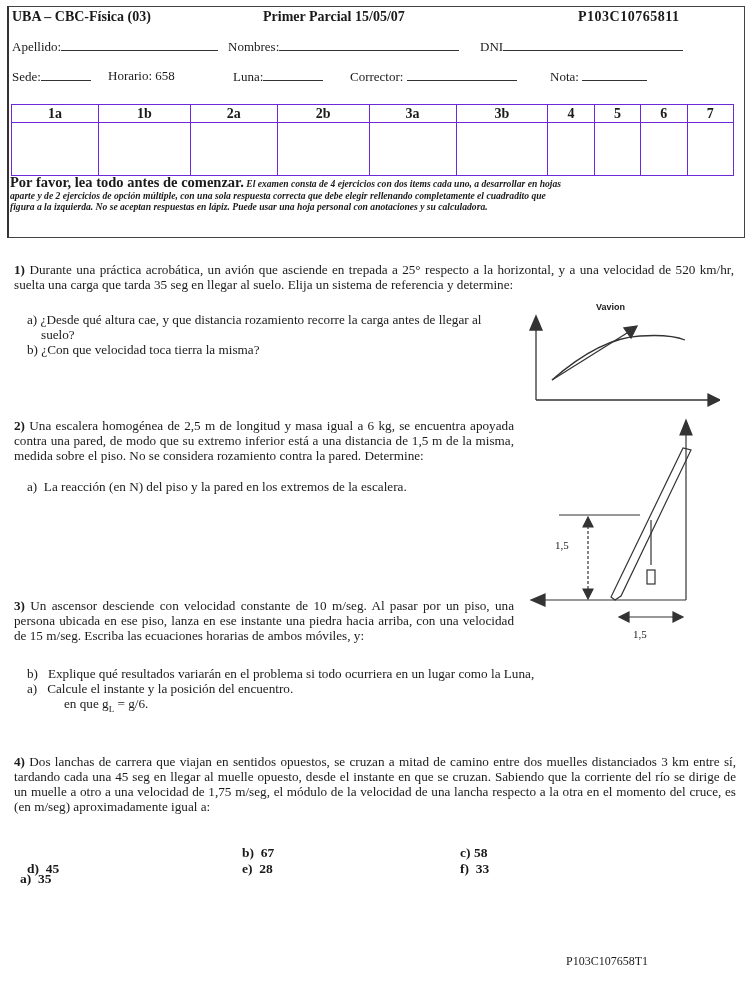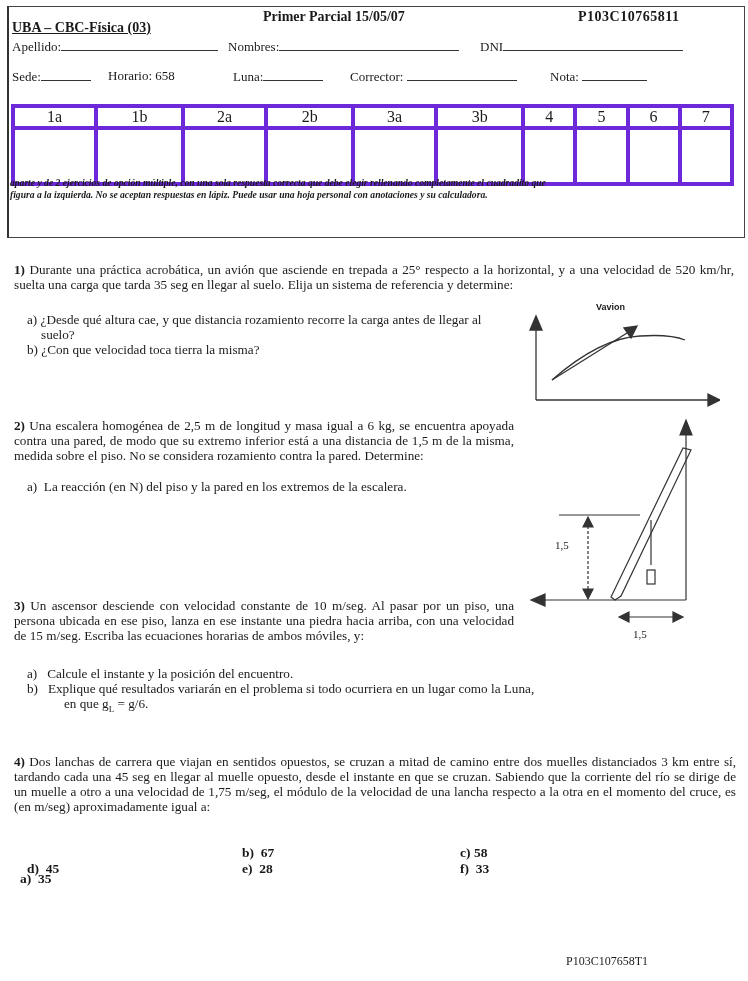--- a/index.html
+++ b/index.html
@@ -5,35 +5,35 @@
   html, body { margin:0; padding:0; background:#fff; }
   body { width:748px; height:981px; position:relative; overflow:hidden;
          font-family:"Liberation Serif", serif; color:#1a1a1a; }
   .abs { position:absolute; }
   
   #hdr { left:7px; top:6px; width:735px; height:230px; border:1px solid #444; border-left:2px solid #333; }
   .row1 { font-weight:bold; font-size:14px; }
   .f13 { font-size:13px; }
   .blank { display:inline-block; border-bottom:1px solid #333; height:12px; vertical-align:baseline; }
   table.grid { position:absolute; left:11px; top:104px; width:723px; border-collapse:collapse; }
-  table.grid td, table.grid th { border:4px solid #6d28d9; text-align:center; font-weight:normal; font-size:16px; padding:0; }
+  table.grid td, table.grid th { border:1px solid #6d28d9; text-align:center; font-weight:bold; font-size:14px; padding:0; }
   table.grid th { height:17px; }
   table.grid td { height:52px; }
   .instr { left:10px; top:177px; width:728px; font-size:9.6px; font-style:italic; font-weight:bold; line-height:11.5px; }
   .instr .lead { font-style:normal; font-size:14.5px; font-weight:bold; }
   .q { font-size:13.2px; line-height:15px; }
   .qn { font-weight:bold; }
   .opt { font-size:13.5px; font-weight:bold; }
   .code { font-size:12px; }
 </style>
 </head>
 <body>
 
 <div id="hdr" class="abs"></div>
-<div class="abs row1" style="left:12px;top:20px;text-decoration:underline;">UBA – CBC-Física (03)</div>
+<div class="abs row1" style="left:12px;top:9px;">UBA – CBC-Física (03)</div>
 <div class="abs row1" style="left:263px;top:9px;">Primer Parcial  15/05/07</div>
 <div class="abs row1" style="left:578px;top:9px;letter-spacing:0.5px;">P103C10765811</div>
 
 <div class="abs f13" style="left:12px;top:38px;">
   <span>Apellido:</span><span class="blank" style="width:157px;"></span>
 </div>
 <div class="abs f13" style="left:228px;top:38px;">
   <span>Nombres:</span><span class="blank" style="width:180px;"></span>
 </div>
 <div class="abs f13" style="left:480px;top:38px;">
@@ -77,20 +77,21 @@
     <td></td>
     <td></td>
     <td></td>
     <td></td>
     <td></td>
   </tr>
 </tbody>
   </table>
 
 <div class="abs instr">
+  <div><span class="lead">Por favor, lea todo antes de comenzar.</span><span> El examen consta de  4 ejercicios con dos items cada uno, a desarrollar en hojas</span></div>
   <div>aparte y de 2 ejercicios de opción múltiple, con una sola respuesta correcta que debe elegir rellenando completamente el cuadradito que</div>
   <div>figura a la izquierda. No se aceptan respuestas en lápiz. Puede usar una hoja personal con anotaciones y su calculadora.</div>
 </div>
 
 <div class="abs q" style="left:14px;top:262px;width:720px;text-align:justify;">
   <span class="qn">1)</span>
   <span>Durante una práctica acrobática, un avión que asciende en trepada a 25° respecto a la horizontal, y a una velocidad de 520 km/hr, suelta una carga que tarda 35 seg en llegar al suelo. Elija un sistema de referencia y determine:</span>
 </div>
 <div class="abs q" style="left:27px;top:312px;width:490px;">
   <div style="padding-left:14px;text-indent:-14px;"><span>a)</span> <span>¿Desde qué  altura cae, y que distancia rozamiento recorre la carga antes de llegar al suelo?</span></div>
@@ -135,22 +136,22 @@
   </g>
 </svg>
 <div class="abs" style="left:555px;top:539px;font-size:11px;">1,5</div>
 <div class="abs" style="left:633px;top:628px;font-size:11px;">1,5</div>
 
 <div class="abs q" style="left:14px;top:598px;width:500px;text-align:justify;">
   <span class="qn">3)</span>
   <span>Un ascensor desciende con velocidad constante de 10 m/seg. Al pasar por un piso, una persona ubicada en ese piso, lanza en ese instante una piedra hacia arriba, con una velocidad de 15 m/seg. Escriba las ecuaciones horarias de ambos móviles, y:</span>
 </div>
 <div class="abs q" style="left:27px;top:666px;width:700px;">
+  <div><span>b)</span>&nbsp;&nbsp; <span>Explique qué resultados variarán en el problema si todo ocurriera en un lugar como la Luna,</span></div>
   <div><span>a)</span>&nbsp;&nbsp; <span>Calcule el instante y la posición del encuentro.</span></div>
-  <div><span>b)</span>&nbsp;&nbsp; <span>Explique qué resultados variarán en el problema si todo ocurriera en un lugar como la Luna,</span></div>
   <div style="padding-left:37px;"><span>en que g</span><sub style="font-size:9px;">L</sub><span> = g/6.</span></div>
 </div>
 
 <div class="abs q" style="left:14px;top:754px;width:722px;text-align:justify;">
   <span class="qn">4)</span>
   <span>Dos lanchas de carrera que viajan en sentidos opuestos, se cruzan a mitad de camino entre dos muelles distanciados 3 km entre sí, tardando cada una 45 seg en llegar al muelle opuesto, desde el instante en que se cruzan. Sabiendo que la corriente del río se dirige de un muelle a otro a una velocidad de 1,75 m/seg, el módulo de la velocidad de una lancha respecto a la otra en el momento del cruce, es (en m/seg) aproximadamente igual a:</span>
 </div>
 <div class="abs opt" style="left:20px;top:845px;margin-top:26px;"><span>a)</span>&nbsp; <span>35</span></div>
 <div class="abs opt" style="left:242px;top:845px;"><span>b)</span>&nbsp; <span>67</span></div>
 <div class="abs opt" style="left:460px;top:845px;"><span>c)</span> <span>58</span></div>

